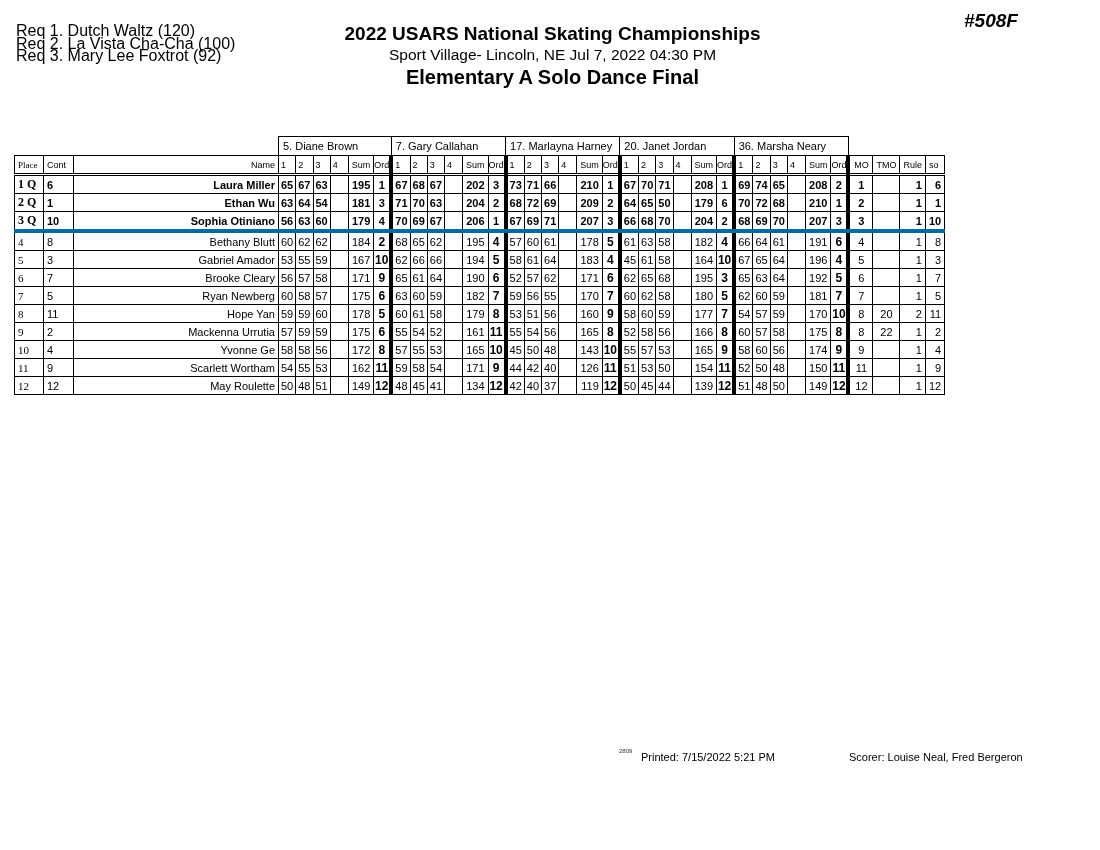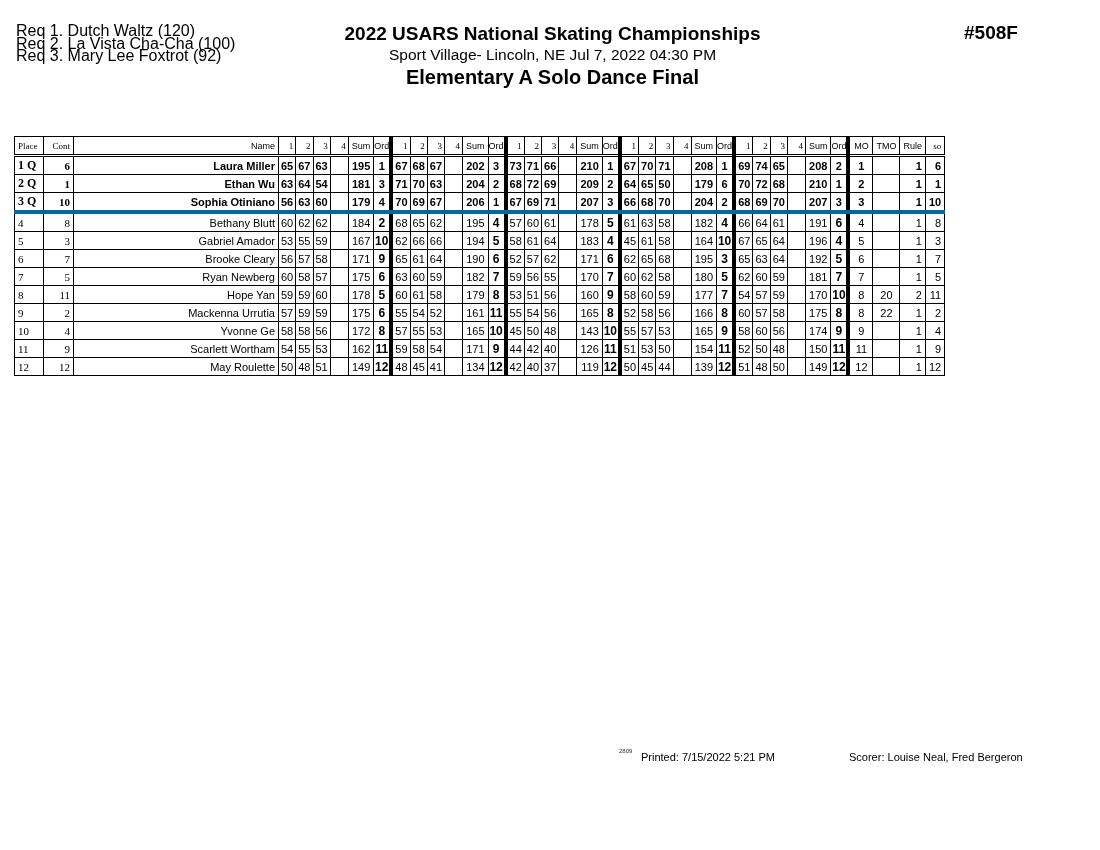--- a/index.html
+++ b/index.html
@@ -3,21 +3,21 @@
 <meta charset="utf-8">
 <style>
   html, body { margin: 0; padding: 0; background: #ffffff; }
   body { width: 1100px; height: 850px; position: relative; font-family: "Liberation Sans", sans-serif; color: #000; overflow: hidden; }
   .req { position: absolute; left: 16px; top: 25px; font-size: 16px; line-height: 12.5px; }
   .hdr { position: absolute; left: 300px; width: 505px; top: 22px; text-align: center; }
   .hdr .t1 { font-size: 19px; font-weight: bold; line-height: 24px; }
   .hdr .t2 { font-size: 15.5px; line-height: 18px; }
   .hdr .t3 { font-size: 20px; font-weight: bold; line-height: 26px; }
   .hdr .t4 { font-size: 18px; line-height: 24px; }
-  .evno { position: absolute; left: 964px; top: 22px; font-size: 19px; font-weight: bold; }
+  .evno { position: absolute; left: 964px; top: 10px; font-size: 19px; font-weight: bold; font-style: italic; }
 
   table.res { position: absolute; left: 14px; top: 136px; border-collapse: collapse; font-size: 11px; }
   table.res td { border: 1px solid #000; padding: 0 3px; height: 18px; white-space: nowrap; }
   table.res tr.judges td { height: 18px; border-bottom: 1px solid #000; }
   table.res tr.judges td.blank { border: none; }
   table.res tr.judges td.jname { text-align: left; padding-left: 4px; font-size: 11px; }
   table.res tr.colh td { font-size: 9px; height: 17px; border-bottom: 3px double #000; }
   table.res tr.row td { height: 17px; }
   table.res tr.top td { font-weight: bold; font-size: 11px; }
   table.res tr.top td.place { font-size: 12px; }
@@ -27,21 +27,21 @@
   td.name { width: 198px; text-align: right; }
   td.s { width: 12px; text-align: left; padding: 0 2px !important; }
   td.s4 { width: 13px; }
   td.sum { width: 18px; text-align: right; }
   td.ord { width: 14px; font-weight: bold; font-size: 12px; text-align: center; padding: 0 !important; border-right: 4px solid #000 !important; }
   tr.colh td.ord { font-weight: normal; font-size: 9px; }
   td.mo { width: 16px; text-align: center; }
   td.tmo { width: 18px; text-align: center; }
   td.rule { width: 16px; text-align: right; }
   td.so { width: 12px; text-align: right; }
-  td.ctr { text-align: right; font-family: Liberation Serif, serif; }
+  td.ctr { text-align: left; }
 
   .footer { position: absolute; top: 751px; font-size: 11px; }
   .ver { position: absolute; left: 619px; top: 748px; font-size: 6px; color: #333; }
 </style>
 </head>
 <body>
 
 <div class="req">
   <div>Req  1.  Dutch Waltz (120)</div>
   <div>Req  2.  La Vista Cha-Cha (100)</div>
@@ -50,20 +50,29 @@
 
 <div class="hdr">
   <div class="t1">2022 USARS National Skating Championships</div>
   <div class="t2">Sport Village- Lincoln, NE  Jul 7, 2022  04:30 PM</div>
   <div class="t3">Elementary A Solo Dance Final</div>
 </div>
 <div class="evno">#508F</div>
 
 <table class="res">
   <tbody id="tbody">
+      <tr class="judges">
+        <td class="blank" colspan="3"></td>
+        <td class="jname" colspan="6">5.  Diane Brown</td>
+        <td class="jname" colspan="6">7.  Gary Callahan</td>
+        <td class="jname" colspan="6">17.  Marlayna Harney</td>
+        <td class="jname" colspan="6">20.  Janet Jordan</td>
+        <td class="jname" colspan="6">36.  Marsha Neary</td>
+        <td class="blank" colspan="4"></td>
+      </tr>
       <tr class="colh">
         <td class="place">Place</td>
         <td class="cont ctr">Cont</td>
         <td class="name">Name</td>
         <td class="s ctr">1</td>
         <td class="s ctr">2</td>
         <td class="s ctr">3</td>
         <td class="s s4 ctr">4</td>
         <td class="sum">Sum</td>
         <td class="ord">Ord</td>

